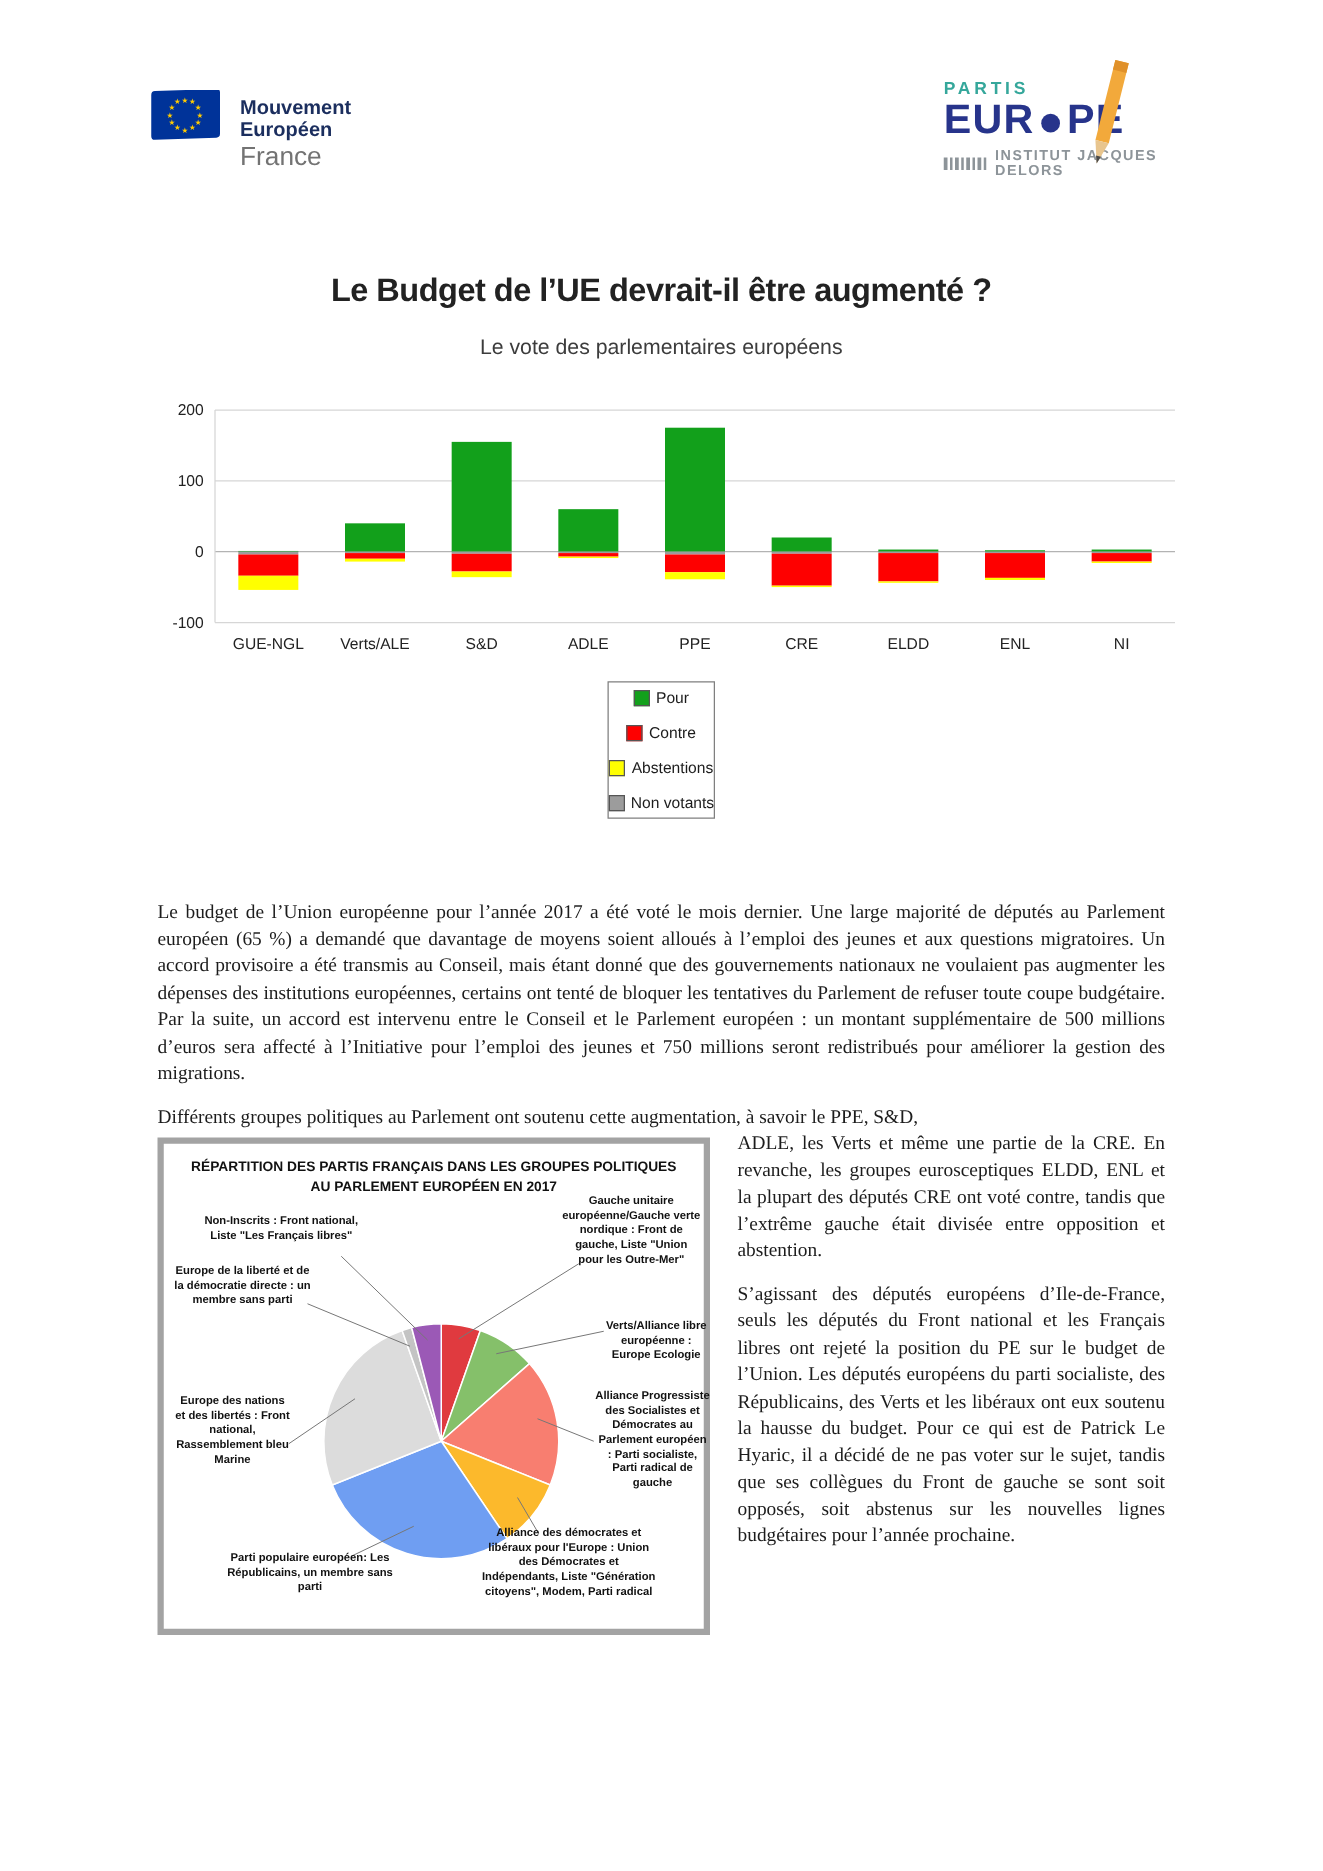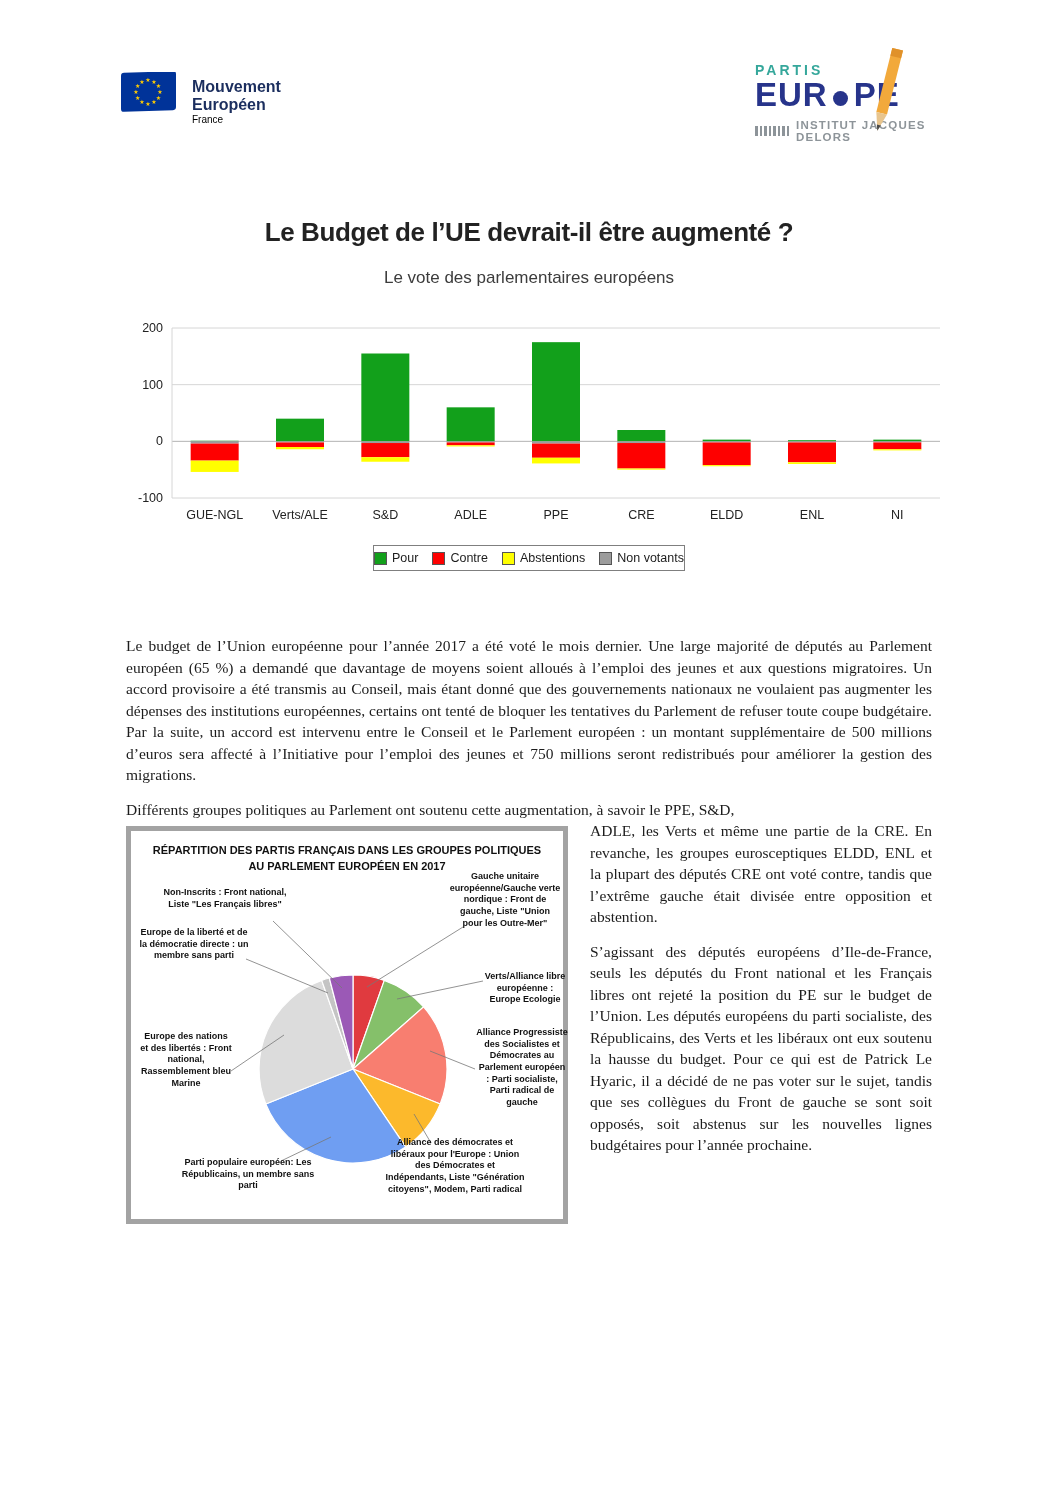--- a/index.html
+++ b/index.html
@@ -5,21 +5,21 @@
   html,body{margin:0;padding:0;background:#fff;}
   .page{position:relative;width:1058px;height:1497px;margin:0 auto;background:#ffffff;
         font-family:"Liberation Serif",serif;color:#1c1c1c;overflow:hidden;}
 
   
   .header{position:relative;height:165px;}
   .logo-left{position:absolute;left:120px;top:72px;display:flex;align-items:flex-start;}
   .logo-left svg{display:block;}
   .logo-left-text{margin-left:14px;font-family:"Liberation Sans",sans-serif;line-height:1.12;padding-top:6px;}
   .ll1,.ll2{font-weight:bold;font-size:16px;color:#1b2e5e;}
-  .ll3{font-size:10px;color:#000000;}
+  .ll3{font-size:21px;color:#737373;}
 
   .logo-right{position:absolute;left:755px;top:62px;width:200px;font-family:"Liberation Sans",sans-serif;}
   .ne-top{color:#35a79b;font-weight:bold;font-size:14px;letter-spacing:3px;}
   .ne-main{color:#27348b;font-weight:bold;font-size:33px;letter-spacing:1px;line-height:1.05;display:flex;align-items:center;}
   .o-slot{position:relative;display:inline-block;width:26px;height:30px;}
   .o-dot{position:absolute;left:5px;top:11px;width:15px;height:15px;border-radius:50%;background:#27348b;}
   .pencil{position:absolute;left:112px;top:-16px;pointer-events:none;}
   .ne-bottom{margin-top:6px;display:flex;align-items:center;gap:7px;}
   .bars{display:inline-flex;gap:2px;align-items:center;}
   .bars i{display:inline-block;width:2.5px;height:10px;background:#8d9499;}
@@ -32,21 +32,21 @@
             font-size:17px;color:#3c3c3c;}
 
   
   .bar-chart{width:830px;margin:26px auto 0 auto;}
   #bar-svg{display:block;}
   #bar-svg text{font-family:"Liberation Sans",sans-serif;fill:#222;}
   #bar-svg text.tick{font-size:12.5px;}
   #bar-svg text.cat{font-size:12.5px;}
   .legend-wrap{text-align:center;margin-top:16px;}
   .legend{display:inline-flex;align-items:center;gap:14px;border:1px solid #7f7f7f;
-          padding:5px 0;font-family:"Liberation Sans",sans-serif;font-size:12.5px;background:#fff;}
+          padding:5px 0;font-family:"Liberation Sans",sans-serif;font-size:12.5px;background:#fff;flex-direction:column;}
   .legend-item{display:inline-flex;align-items:center;gap:5px;}
   .legend-item .swatch{display:inline-block;width:11px;height:11px;border:1px solid #555;}
 
   
   .body-text{margin:64px 126px 0 126px;font-size:15.5px;line-height:21.5px;text-align:justify;}
   .body-text p{margin:0 0 13px 0;}
   .body-text p.nogap{margin-bottom:0;}
 
   
   .pie-figure{float:left;width:442px;height:398px;margin:6px 22px 6px 0;border:5px solid #a3a3a3;

